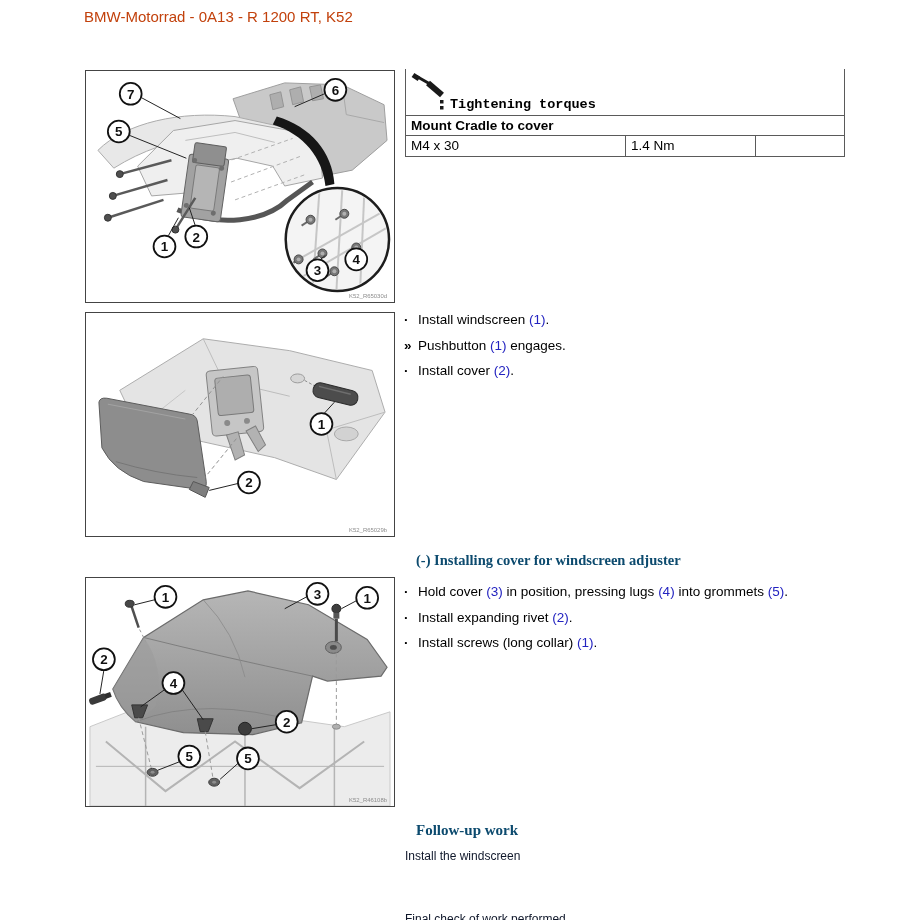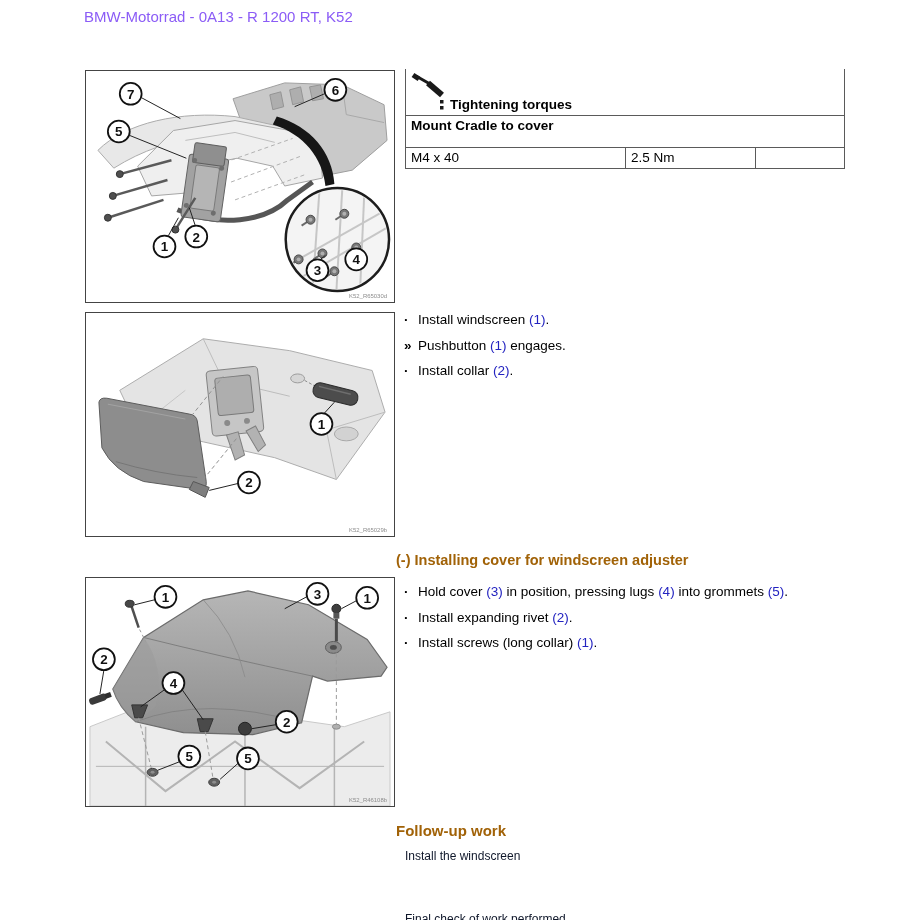--- a/index.html
+++ b/index.html
@@ -1,50 +1,50 @@
 <!DOCTYPE html>
 <html><head>
 <meta charset="utf-8">
 <style>
   html,body{margin:0;padding:0;background:#ffffff;}
   body{width:920px;height:920px;position:relative;font-family:"Liberation Sans",sans-serif;color:#000;}
   .abs{position:absolute;}
 
   
-  .page-title{left:84px;top:8px;font-size:15px;color:#8b5cf6;white-space:nowrap;}
+  .page-title{left:84px;top:8px;font-size:15px;color:#c2410c;white-space:nowrap;}
 
   
   .figure{left:85px;width:310px;border:1px solid #444;background:#fff;box-sizing:border-box;}
   .fig1{top:70px;height:233px;}
   .fig2{top:312px;height:225px;}
   .fig3{top:577px;height:230px;}
   .figure svg{display:block;width:100%;height:100%;}
 
   
   .tt{left:405px;top:69px;width:440px;font-size:13.5px;}
-  .tt-header{position:relative;height:46px;border-left:1px solid #5a5a5a;border-right:1px solid #5a5a5a;box-sizing:border-box;}
+  .tt-header{position:relative;height:46px;border-left:1px solid #5a5a5a;border-right:1px solid #5a5a5a;box-sizing:border-box;font-family:Liberation Mono, monospace;}
   .tt-header .icon{position:absolute;left:2px;top:2px;}
   .tt-header .lbl{position:absolute;left:44px;bottom:3px;font-weight:bold;}
-  .tt-group{height:33px;box-sizing:border-box;border:1px solid #5a5a5a;font-weight:bold;padding:2px 0 0 5px;}
+  .tt-group{height:21px;box-sizing:border-box;border:1px solid #5a5a5a;font-weight:bold;padding:2px 0 0 5px;}
   .tt-row{display:flex;height:21px;box-sizing:border-box;border-left:1px solid #5a5a5a;border-right:1px solid #5a5a5a;border-bottom:1px solid #5a5a5a;}
   .tt-cell{box-sizing:border-box;padding:2px 0 0 5px;}
   .tt-c1{width:220px;border-right:1px solid #5a5a5a;}
   .tt-c2{width:130px;border-right:1px solid #5a5a5a;}
   .tt-c3{flex:1;}
 
   
   .steps{left:404px;width:505px;}
   .steps1{top:311px;}
   .steps2{top:583px;}
   .step{position:relative;padding-left:14px;height:25.5px;font-size:13.5px;line-height:17px;white-space:nowrap;}
   .step .marker{position:absolute;left:0;top:0;font-weight:bold;}
   .ref{color:#2323c0;text-decoration:none;cursor:pointer;}
 
   
-  .sec-heading{left:396px;font-size:14.5px;font-weight:bold;color:#a16207;white-space:nowrap;cursor:pointer;}
+  .sec-heading{left:416px;font-size:14.5px;font-weight:bold;color:#0c4a6e;white-space:nowrap;cursor:pointer;font-family:Liberation Serif, serif;}
   .h-install-cover{top:552px;}
   .h-followup{top:822px;font-size:15px;cursor:default;text-align:right;}
   .link-line{left:405px;font-size:12px;color:#0f172a;text-decoration:none;white-space:nowrap;cursor:pointer;display:block;}
   .l1{top:849px;}
   .l2{top:912px;}
 
   
   .callout-circle{fill:#ffffff;stroke:#111;stroke-width:1.8;}
   .callout-num{font-family:"Liberation Sans",sans-serif;font-size:13.5px;font-weight:bold;fill:#111;text-anchor:middle;}
   .leader{stroke:#222;stroke-width:1;fill:none;}
@@ -344,35 +344,35 @@
       <line x1="5" y1="4" x2="11" y2="8" stroke="#1a1a1a" stroke-width="5"></line>
       <line x1="8" y1="5" x2="22" y2="13" stroke="#1a1a1a" stroke-width="3"></line>
       <line x1="20" y1="12" x2="34" y2="24" stroke="#1a1a1a" stroke-width="6"></line>
       <rect x="32" y="29" width="3.5" height="3.5" fill="#1a1a1a"></rect>
       <rect x="32" y="35" width="3.5" height="3.5" fill="#1a1a1a"></rect>
     </svg>
     <span class="lbl">Tightening torques</span>
   </div>
   <div class="tt-group">Mount Cradle to cover</div>
   <div class="tt-row">
-    <div class="tt-cell tt-c1">M4 x 40</div>
-    <div class="tt-cell tt-c2">2.5 Nm</div>
+    <div class="tt-cell tt-c1">M4 x 30</div>
+    <div class="tt-cell tt-c2">1.4 Nm</div>
     <div class="tt-cell tt-c3"></div>
   </div>
 </div>
 
 <div class="abs steps steps1">
   <div class="step">
     <span class="marker">·</span><span>Install windscreen </span><a class="ref">(1)</a><span>.</span>
   </div>
   <div class="step">
     <span class="marker">»</span><span>Pushbutton </span><a class="ref">(1)</a><span> engages.</span>
   </div>
   <div class="step">
-    <span class="marker">·</span><span>Install collar </span><a class="ref">(2)</a><span>.</span>
+    <span class="marker">·</span><span>Install cover </span><a class="ref">(2)</a><span>.</span>
   </div>
 </div>
 
 <div class="abs sec-heading h-install-cover">(-) Installing cover for windscreen adjuster</div>
 
 <div class="abs steps steps2">
   <div class="step">
     <span class="marker">·</span><span>Hold cover </span><a class="ref">(3)</a><span> in position, pressing lugs </span><a class="ref">(4)</a><span> into grommets </span><a class="ref">(5)</a><span>.</span>
   </div>
   <div class="step">

